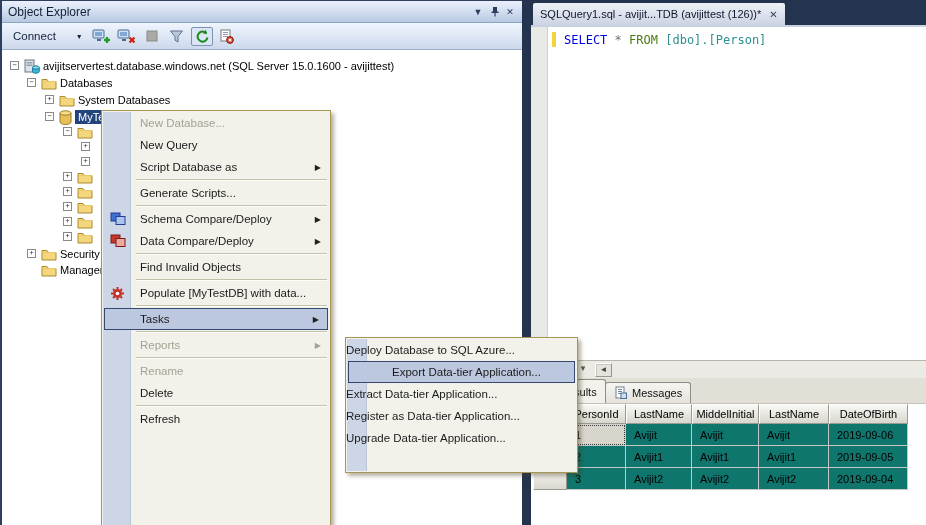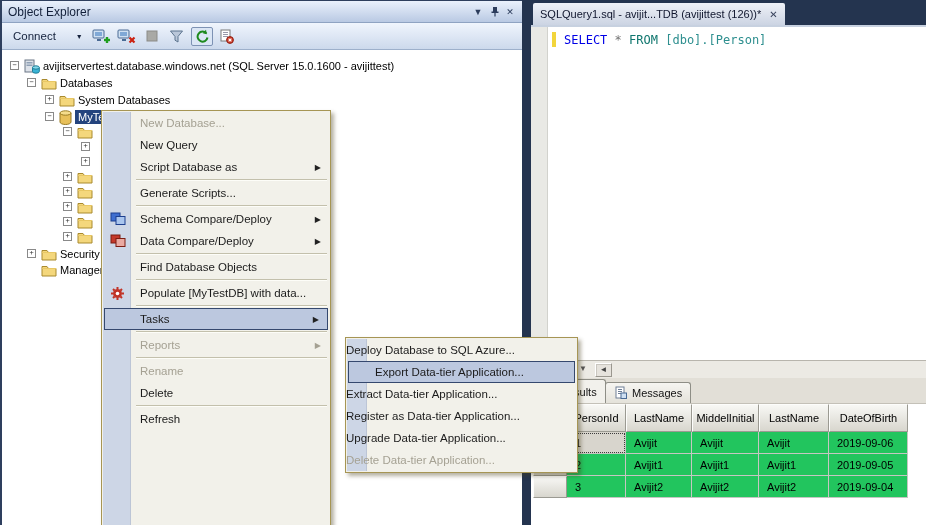--- a/index.html
+++ b/index.html
@@ -51,45 +51,45 @@
              box-shadow:1px 1px 0 #c9c6bf inset; font-size:8px; color:#444; text-align:center; line-height:12px; }
   .results { position:absolute; left:9px; top:378px; width:395px; height:147px; background:#fff; }
   .rtabs { position:absolute; left:0; top:0; width:100%; height:26px; background:#e2dfd7; border-bottom:1px solid #c4c1b8; }
   .rtab { position:absolute; bottom:0; display:flex; align-items:center; gap:5px; padding:0 8px;
           background:linear-gradient(#f6f5f1,#e4e2da); border:1px solid #8e8e86; border-bottom:none;
           border-radius:3px 3px 0 0; font-size:11px; color:#111; }
   .rtab.active { height:24px; background:#f2f1ec; z-index:2; }
   .rtab:not(.active) { height:21px; }
   .grid { position:absolute; left:2px; top:26px; font-size:11px; }
   .grow { display:flex; }
-  .gcell { border-right:1px solid #c6c6c2; border-bottom:1px solid #c6c6c2; background:#22c55e;
+  .gcell { border-right:1px solid #c6c6c2; border-bottom:1px solid #c6c6c2; background:#0f766e;
            padding:0 0 0 8px; display:flex; align-items:center; height:22px; }
   .ghead, .growhead { background:linear-gradient(#f8f8f5,#d8d6ce); border:1px solid #9b9a92;
            border-top-color:#fdfdfb; border-left-color:#fdfdfb; display:flex; align-items:center;
-           justify-content:center; height:28px; color:#000; }
+           justify-content:center; height:20px; color:#000; }
   .growhead { height:22px; }
   .gcell.cursor { background:#d8d5cd; outline:1px dotted #3c3c3c; outline-offset:-2px; }
 
   
   .menu { position:absolute; background:#f2f1ea; border:1px solid #a69554;
           box-shadow:3px 3px 4px rgba(70,60,25,.4); z-index:50; }
   #context-menu { left:101px; top:110px; width:230px; height:452px; padding:1px 0; }
   #submenu { left:345px; top:337px; width:233px; height:136px; padding:1px 0; z-index:60; }
   .menu .gutter { position:absolute; left:1px; top:1px; bottom:1px; background:#cdd6e6;
                   border-right:1px solid #bcc5d6; }
   #context-menu .gutter { width:28px; }
   #submenu .gutter { width:20px; }
   .menu-item { position:relative; height:22px; display:flex; align-items:center;
                font-size:11.5px; color:#1b1b1b; white-space:nowrap; }
   #context-menu .menu-item { padding-left:38px; }
   #submenu .menu-item { }
   .menu-item.disabled { color:#a5a193; }
   .menu-item.highlighted { background:#bcc8df; box-shadow:inset 0 0 0 1px #35486e; margin:0 2px; }
   #context-menu .menu-item.highlighted { padding-left:36px; }
-  #submenu .menu-item.highlighted { padding-left:27px; }
+  #submenu .menu-item.highlighted { padding-left:44px; }
   .menu-item .arrow { position:absolute; right:9px; font-size:8px; color:#222; }
   .menu-item.disabled .arrow { color:#a5a193; }
   .menu-item .mi { position:absolute; left:7px; width:17px; height:17px; display:flex;
                    align-items:center; justify-content:center; }
   .menu-sep { position:relative; height:4px; }
   #context-menu .menu-sep::before { content:''; position:absolute; left:34px; right:3px; top:1px; height:1px; background:#c3c0ac; }
   #context-menu .menu-sep::after  { content:''; position:absolute; left:34px; right:3px; top:2px; height:1px; background:#fdfdf8; }
 </style>
 </head>
 <body>
@@ -292,21 +292,21 @@
     <div class="doc-tab">
       <span>SQLQuery1.sql - avijit...TDB (avijittest (126))*</span>
       <span class="doc-close">✕</span>
     </div>
   </div>
   <div class="pane-edge"></div>
 
   <div class="editor">
     <div class="ed-margin"></div>
     <div class="changebar"></div>
-    <div class="codeline" id="codeline"><span style="color: rgb(0, 0, 230);">SELECT</span><span style="color: rgb(0, 0, 0);"> </span><span style="color: rgb(115, 115, 115);">*</span><span style="color: rgb(0, 0, 0);"> </span><span style="color: #0f766e; text-align: center;">FROM</span><span style="color: rgb(0, 0, 0);"> </span><span style="color: rgb(46, 143, 143);">[dbo].[Person]</span></div>
+    <div class="codeline" id="codeline"><span style="color: rgb(0, 0, 230);">SELECT</span><span style="color: rgb(0, 0, 0);"> </span><span style="color: rgb(115, 115, 115);">*</span><span style="color: rgb(0, 0, 0);"> </span><span style="color: #4d7c0f; text-align: center;">FROM</span><span style="color: rgb(0, 0, 0);"> </span><span style="color: rgb(46, 143, 143);">[dbo].[Person]</span></div>
   </div>
 
   <div class="scrollstrip">
     <span class="ss-drop">▼</span>
     <span class="ss-left">◄</span>
   </div>
 
   <div class="results">
     <div class="rtabs" id="rtabs">
         <div class="rtab active" style="left: 2px;">
@@ -399,21 +399,21 @@
         <svg width="16" height="14" viewBox="0 0 16 14">
           <rect x="1" y="1" width="9" height="8" fill="#C4392B" stroke="#7D1D12"></rect>
           <rect x="6" y="4.5" width="9" height="8" fill="#EAA9A1" stroke="#7D1D12"></rect>
         </svg>
       </span>
       <span>Data Compare/Deploy</span>
       <span class="arrow">▶</span>
     </div>
     <div class="menu-sep"></div>
     <div class="menu-item">
-      <span>Find Database Objects</span>
+      <span>Find Invalid Objects</span>
     </div>
     <div class="menu-sep"></div>
     <div class="menu-item">
       <span class="mi">
         <svg width="15" height="15" viewBox="0 0 15 15">
           <g stroke="#C13326" stroke-width="2">
             <line x1="7.5" y1="1" x2="7.5" y2="3"></line>
             <line x1="7.5" y1="12" x2="7.5" y2="14"></line>
             <line x1="1" y1="7.5" x2="3" y2="7.5"></line>
             <line x1="12" y1="7.5" x2="14" y2="7.5"></line>
@@ -460,16 +460,13 @@
     </div>
     <div class="menu-item">
       <span>Extract Data-tier Application...</span>
     </div>
     <div class="menu-item">
       <span>Register as Data-tier Application...</span>
     </div>
     <div class="menu-item">
       <span>Upgrade Data-tier Application...</span>
     </div>
-    <div class="menu-item disabled">
-      <span>Delete Data-tier Application...</span>
-    </div>
   </div>
 
 </body></html>

